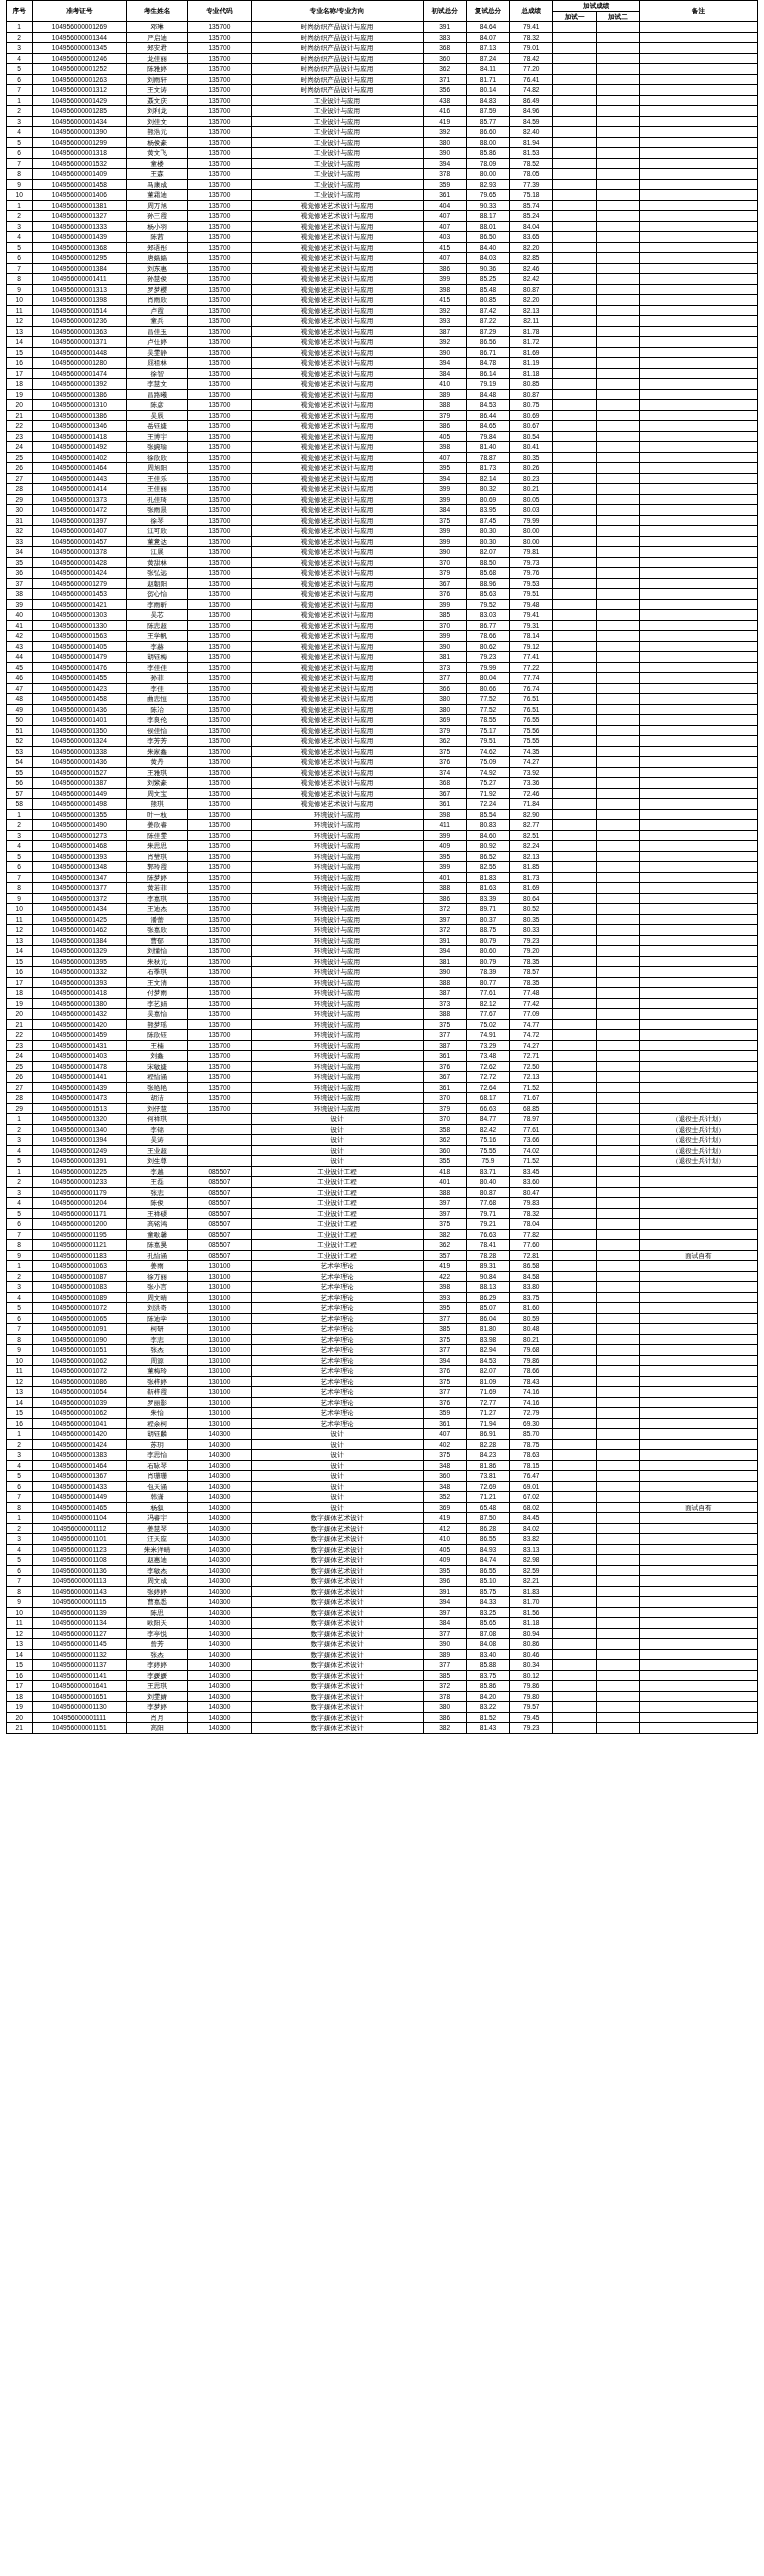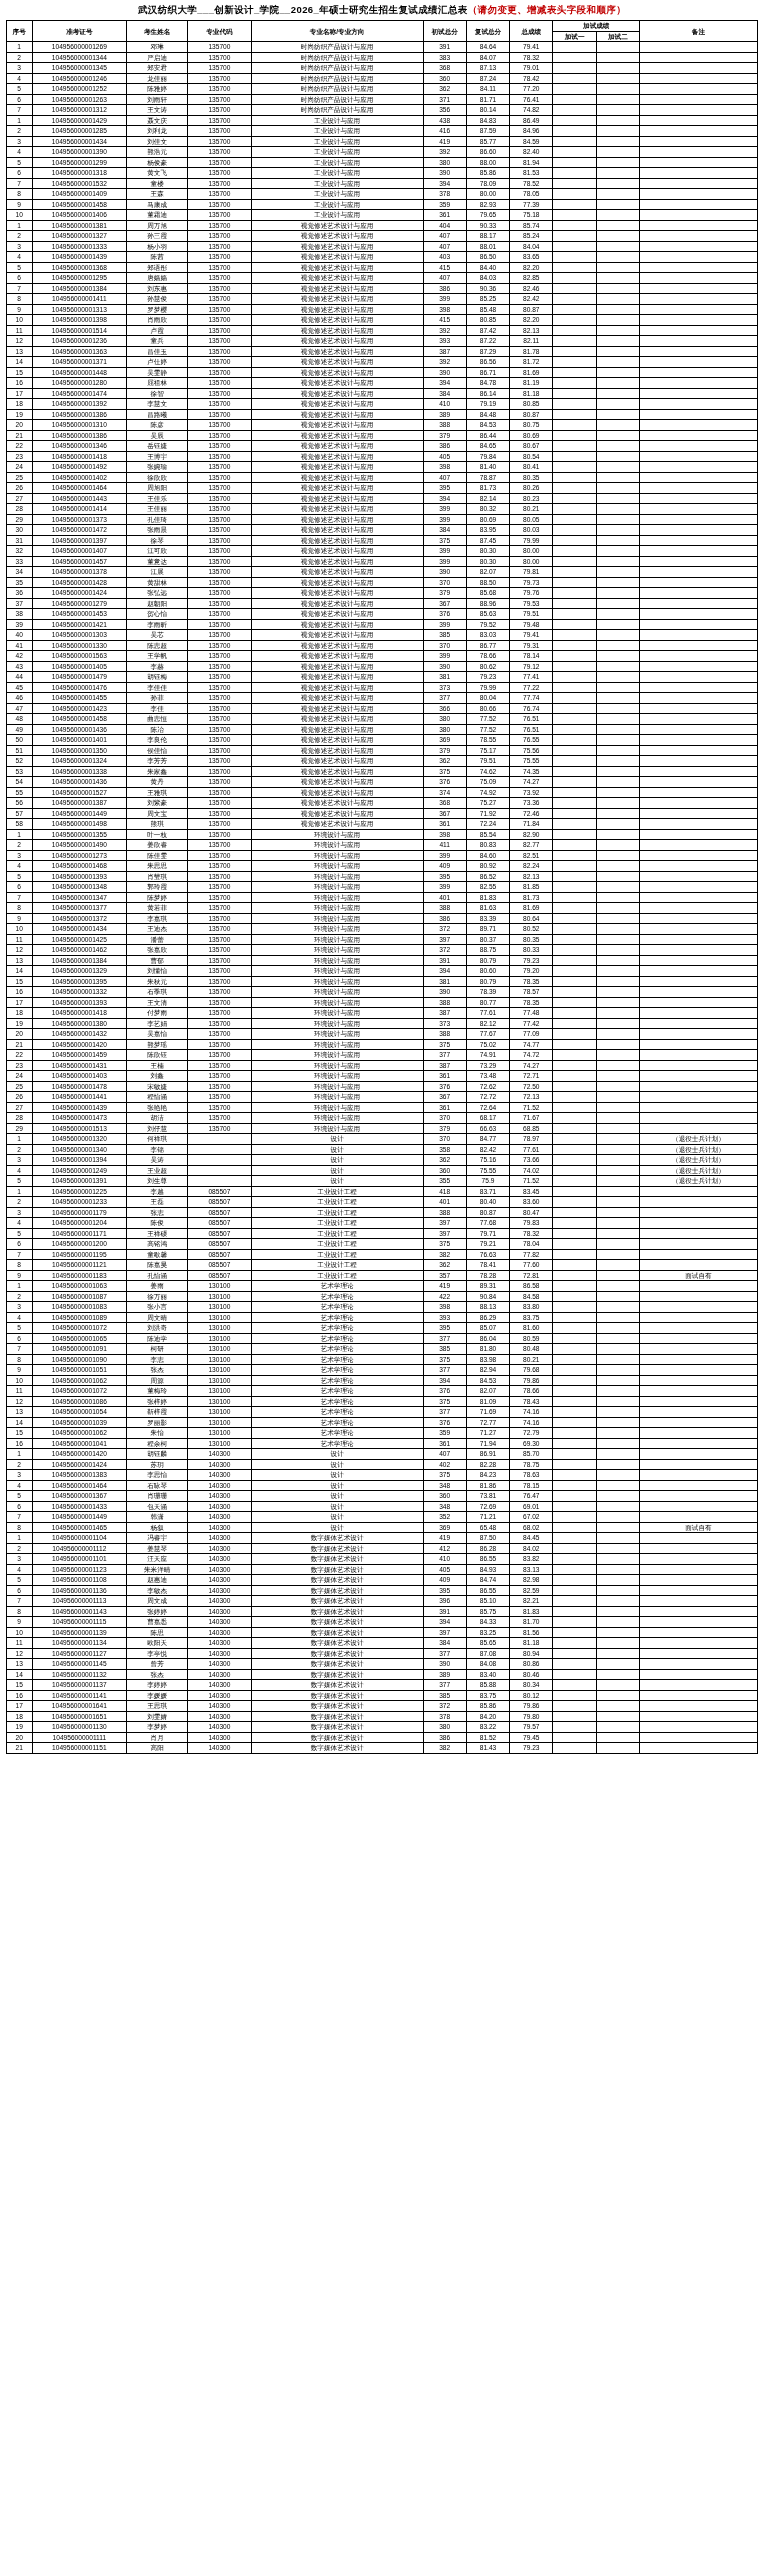--- a/index.html
+++ b/index.html
@@ -22,23 +22,20 @@
   col.c-a2{width:32px;}
   col.c-remark{width:87px;}
   .hdr-sub{font-size:5.8px;}
   td.remark{font-size:6.6px;}
 </style>
 </head>
 <body>
 
 <div class="page">
 
-  <div class="title-row">
-    <span>武汉纺织大学___创新设计_学院__2026_年硕士研究生招生复试成绩汇总表</span><span class="red">（请勿变更、增减表头字段和顺序）</span>
-  </div>
 
   <table class="grid">
     <colgroup>
       <col class="c-seq">
         <col class="c-no">
         <col class="c-name">
         <col class="c-code">
         <col class="c-major">
       <col class="c-init">
         <col class="c-re">

